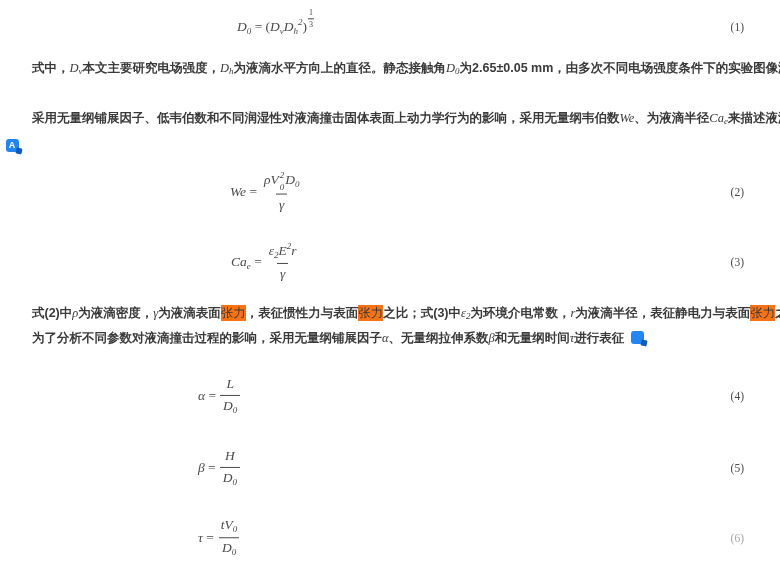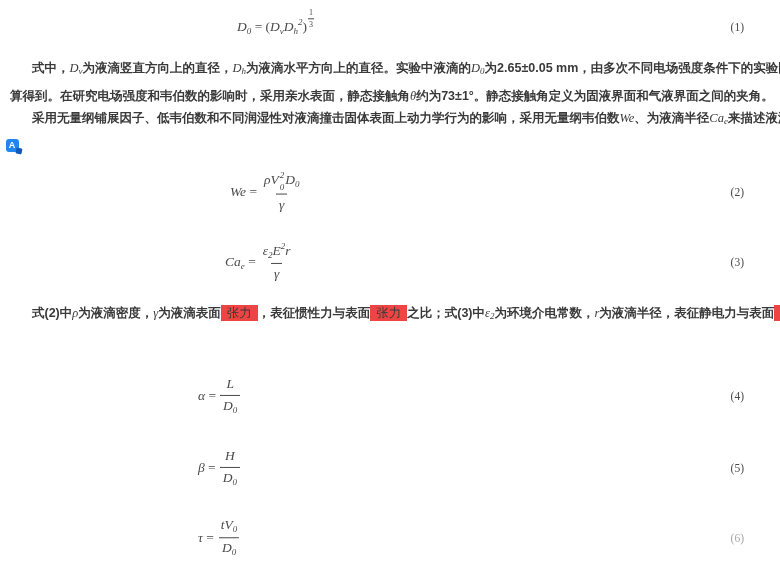--- a/index.html
+++ b/index.html
@@ -12,21 +12,21 @@
   }
   #page { position: relative; width: 780px; height: 562px; background: #ffffff; overflow: hidden; }
 
   
   .para { position: absolute; left: 10px; right: 8px; font-size: 12.5px; line-height: 25px; }
   .line { white-space: nowrap; }
   .indent { text-indent: 22px; }
   .tk-t  { font-style: normal; font-weight: bold; }
   .tk-v  { font-family: "Liberation Serif", serif; font-style: italic; }
   .para .tk-sub { font-family: "Liberation Serif", serif; font-style: italic; font-size: 9px; vertical-align: -2px; }
-  .tk-hl { background: #ef4444; padding: 1px 6px; }
+  .tk-hl { background: #f97316; padding: 1px 0; }
 
   
   .tr-icon {
     display: inline-block; position: relative;
     width: 13px; height: 13px; background: #2386f0;
     border-radius: 3px; margin-left: 7px; vertical-align: -2px; cursor: pointer;
   }
   .tr-icon .a {
     position: absolute; left: 0; right: 1px; top: 0; bottom: 1px;
     color: #ffffff; font: bold 9px/13px "Liberation Sans", sans-serif; text-align: center;
@@ -80,22 +80,21 @@
       <span><span class="tk-v">D</span><span class="tk-sub">0</span><span class="tk-o"> = (</span><span class="tk-v">D</span><span class="tk-sub">v</span><span class="tk-v">D</span><span class="tk-sub">h</span><span class="tk-sup">2</span><span class="tk-o">)</span></span>
       <span class="supfrac">
         <span class="sf-num">1</span>
         <span class="sf-den">3</span>
       </span>
     </div>
     <span class="eq-num">(1)</span>
   </div>
 
   <div class="para" style="top:56px">
-    <div class="line indent"><span class="tk-t">式中，</span><span class="tk-v">D</span><span class="tk-sub">v</span><span class="tk-t">为液滴竖直方向上的直径，</span><span class="tk-v">D</span><span class="tk-sub">h</span><span class="tk-t">为液滴水平方向上的直径。实验中液滴的</span><span class="tk-v">D</span><span class="tk-sub">0</span><span class="tk-t">为2.65±0.05 mm，由多次不同电场强度条件下的实验图像测量并计</span></div>
-    <div class="line"><span class="tk-t">算得到。在研究电场强度和韦伯数的影响时，采用亲水表面，静态接触角</span><span class="tk-v">θ</span><span class="tk-t">约为73±1°。静态接触角定义为固液界面和气液界面之间的夹角。</span></div>
+    <div class="line indent"><span class="tk-t">式中，</span><span class="tk-v">D</span><span class="tk-sub">v</span><span class="tk-t">本文主要研究电场强度，</span><span class="tk-v">D</span><span class="tk-sub">h</span><span class="tk-t">为液滴水平方向上的直径。静态接触角</span><span class="tk-v">D</span><span class="tk-sub">0</span><span class="tk-t">为2.65±0.05 mm，由多次不同电场强度条件下的实验图像测量并计</span></div>
   </div>
 
   <div class="para" style="top:106px">
     <div class="line indent"><span class="tk-t">采用无量纲铺展因子、低韦伯数和不同润湿性对液滴撞击固体表面上动力学行为的影响，采用无量纲韦伯数</span><span class="tk-v">We</span><span class="tk-t">、为液滴半径</span><span class="tk-v">Ca</span><span class="tk-sub">e</span><span class="tk-t">来描述液滴撞击过程</span></div>
     <div class="line"><span class="tr-icon"><span class="a">A</span></span></div>
   </div>
 
   <div class="eq-row" style="top:170px">
     <div class="eq-body" style="left:230px">
       <span><span class="tk-v">We</span><span class="tk-o"> = </span></span>
@@ -104,34 +103,37 @@
               <span>2</span>
               <span>0</span>
             </span><span class="tk-v">D</span><span class="tk-sub">0</span></span>
         <span class="fden"><span class="tk-v">γ</span></span>
       </span>
     </div>
     <span class="eq-num">(2)</span>
   </div>
 
   <div class="eq-row" style="top:240px">
-    <div class="eq-body" style="left:225px">
+    <div class="eq-body" style="left:231px">
       <span><span class="tk-v">Ca</span><span class="tk-sub">e</span><span class="tk-o"> = </span></span>
       <span class="frac">
         <span class="fnum"><span class="tk-v">ε</span><span class="tk-sub">2</span><span class="tk-v">E</span><span class="tk-sup">2</span><span class="tk-v">r</span></span>
         <span class="fden"><span class="tk-v">γ</span></span>
       </span>
     </div>
     <span class="eq-num">(3)</span>
   </div>
 
   <div class="para" style="top:301px">
     <div class="line indent"><span class="tk-t">式(2)中</span><span class="tk-v">ρ</span><span class="tk-t">为液滴密度，</span><span class="tk-v">γ</span><span class="tk-t">为液滴表面</span><span class="tk-hl">张力</span><span class="tk-t">，表征惯性力与表面</span><span class="tk-hl">张力</span><span class="tk-t">之比；式(3)中</span><span class="tk-v">ε</span><span class="tk-sub">2</span><span class="tk-t">为环境介电常数，</span><span class="tk-v">r</span><span class="tk-t">为液滴半径，表征静电力与表面</span><span class="tk-hl">张力</span><span class="tk-t">之比。</span></div>
   </div>
 
+  <div class="para" style="top:326px">
+    <div class="line indent"><span class="tk-t">为了分析不同参数对液滴撞击过程的影响，采用无量纲铺展因子</span><span class="tk-v">α</span><span class="tk-t">、无量纲拉伸系数</span><span class="tk-v">β</span><span class="tk-t">和无量纲时间</span><span class="tk-v">τ</span><span class="tk-t">进行表征</span><span class="tr-icon"><span class="a">A</span></span></div>
+  </div>
 
   <div class="eq-row" style="top:374px">
     <div class="eq-body" style="left:198px">
       <span><span class="tk-v">α</span><span class="tk-o"> = </span></span>
       <span class="frac">
         <span class="fnum"><span class="tk-v">L</span></span>
         <span class="fden"><span class="tk-v">D</span><span class="tk-sub">0</span></span>
       </span>
     </div>
     <span class="eq-num">(4)</span>

